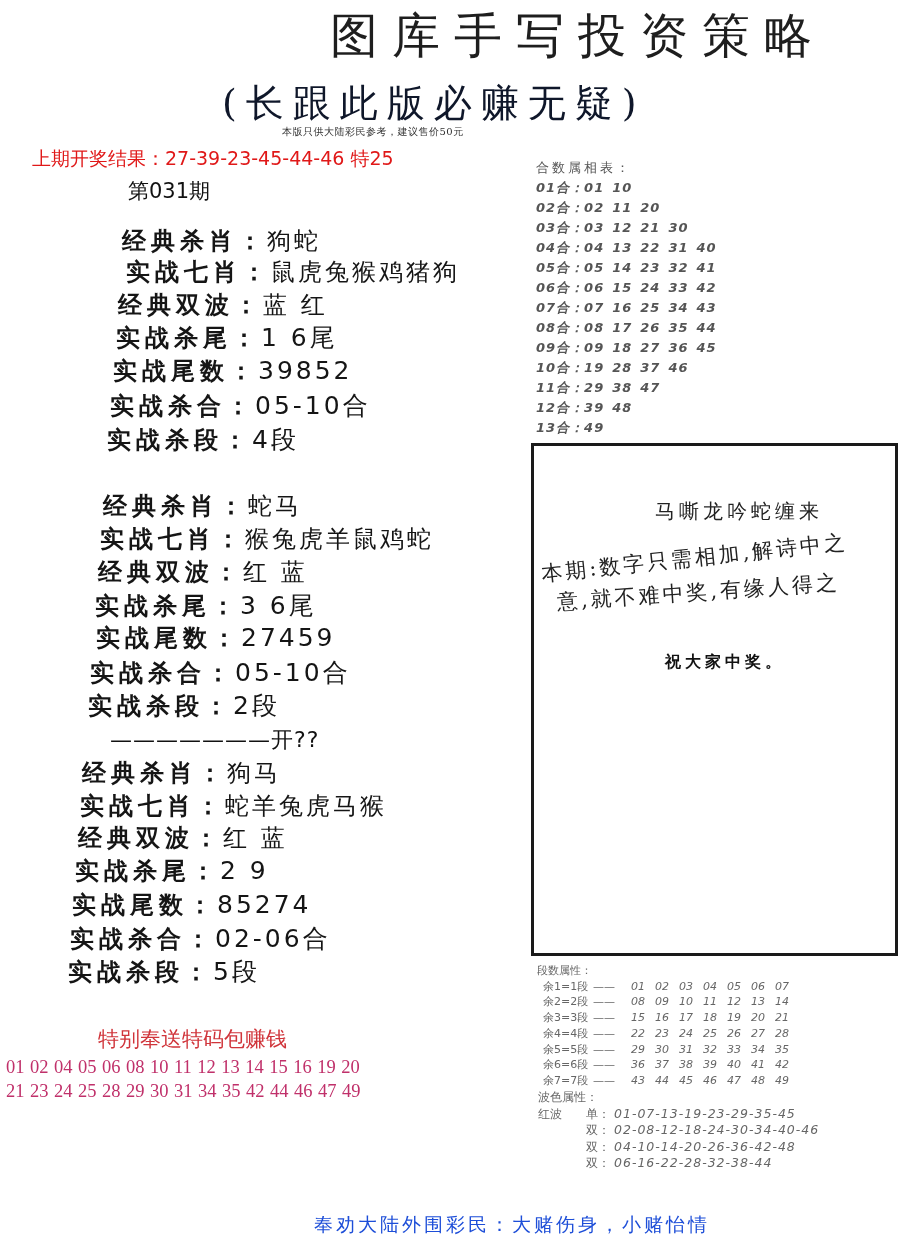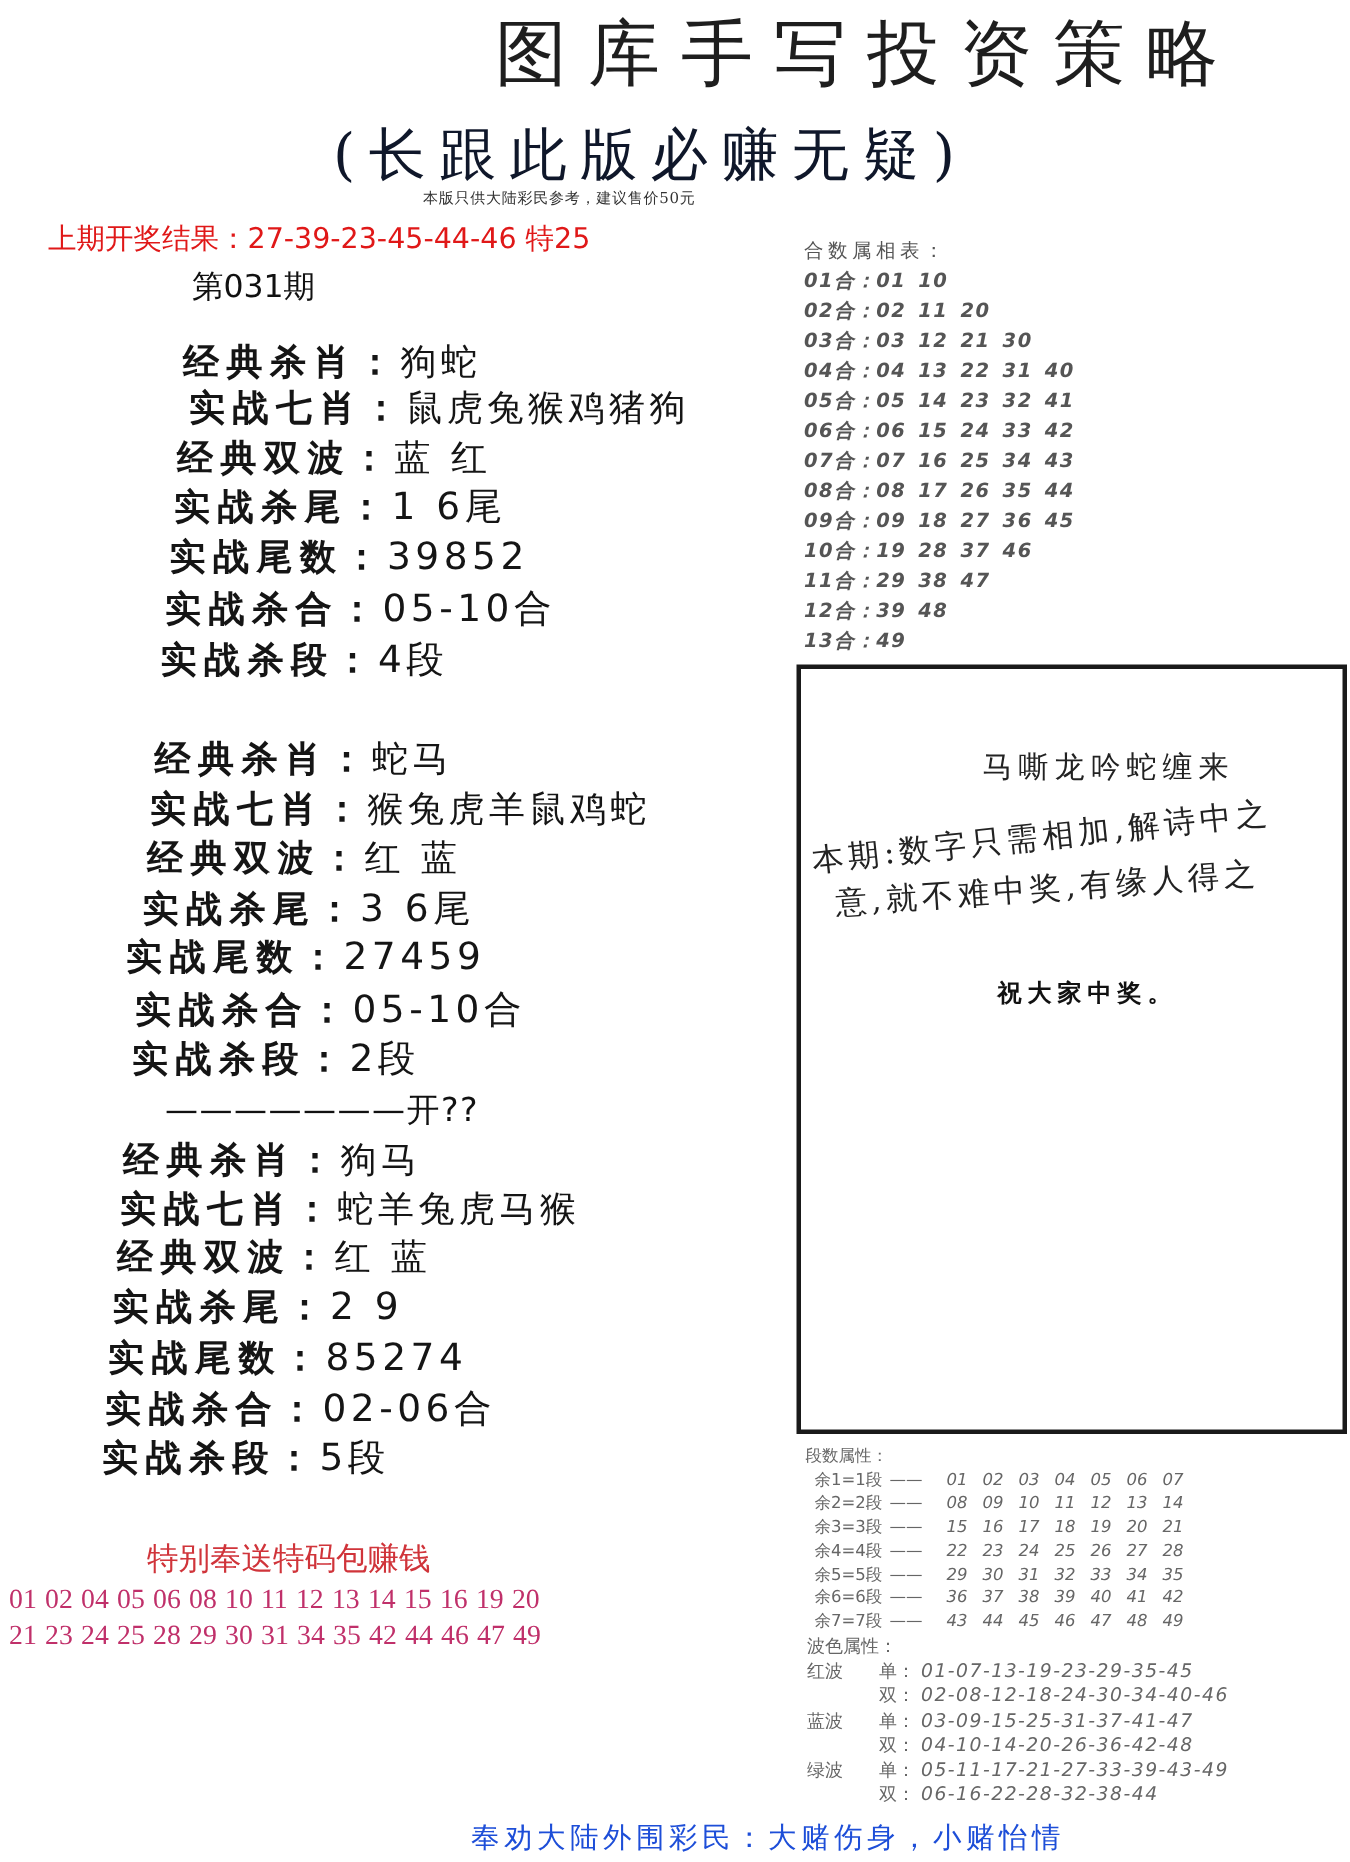--- a/index.html
+++ b/index.html
@@ -130,21 +130,21 @@
   <div class="pred-row" style="left:113px; top:355px;"><span>实战尾数：</span><span class="val num">39852</span></div>
   <div class="pred-row" style="left:110px; top:389px;"><span>实战杀合：</span><span class="val num">05-10合</span></div>
   <div class="pred-row" style="left:107px; top:423px;"><span>实战杀段：</span><span class="val num">4段</span></div>
 </div>
 
 <div>
   <div class="pred-row" style="left:103px; top:490px;"><span>经典杀肖：</span><span class="val">蛇马</span></div>
   <div class="pred-row" style="left:100px; top:523px;"><span>实战七肖：</span><span class="val">猴兔虎羊鼠鸡蛇</span></div>
   <div class="pred-row" style="left:98px; top:556px;"><span>经典双波：</span><span class="val">红  蓝</span></div>
   <div class="pred-row" style="left:95px; top:589px;"><span>实战杀尾：</span><span class="val num">3 6尾</span></div>
-  <div class="pred-row" style="left:84px; top:622px;"><span>实战尾数：</span><span class="val num">27459</span></div>
+  <div class="pred-row" style="left:96px; top:622px;"><span>实战尾数：</span><span class="val num">27459</span></div>
   <div class="pred-row" style="left:90px; top:656px;"><span>实战杀合：</span><span class="val num">05-10合</span></div>
   <div class="pred-row" style="left:88px; top:689px;"><span>实战杀段：</span><span class="val num">2段</span></div>
 </div>
 
 <div class="abs divider-line">———————开??</div>
 
 <div>
   <div class="pred-row" style="left:82px; top:757px;"><span>经典杀肖：</span><span class="val">狗马</span></div>
   <div class="pred-row" style="left:80px; top:790px;"><span>实战七肖：</span><span class="val">蛇羊兔虎马猴</span></div>
   <div class="pred-row" style="left:78px; top:822px;"><span>经典双波：</span><span class="val">红 蓝</span></div>
@@ -194,20 +194,18 @@
       <div class="duan-row"><span class="lbl">余6=6段</span><span class="dash">——</span><span class="n">36</span><span class="n">37</span><span class="n">38</span><span class="n">39</span><span class="n">40</span><span class="n">41</span><span class="n">42</span></div>
       <div class="duan-row"><span class="lbl">余7=7段</span><span class="dash">——</span><span class="n">43</span><span class="n">44</span><span class="n">45</span><span class="n">46</span><span class="n">47</span><span class="n">48</span><span class="n">49</span></div>
     </div>
 </div>
 
 <div class="abs wave-table">
   <div>波色属性：</div>
   <div id="wave-rows">
       <div class="wave-row"><span class="wname">红波</span><span class="wtype">单：</span><span class="wnums">01-07-13-19-23-29-35-45</span></div>
       <div class="wave-row"><span class="wname"></span><span class="wtype">双：</span><span class="wnums">02-08-12-18-24-30-34-40-46</span></div>
-      <div class="wave-row"><span class="wname">蓝波</span><span class="wtype">单：</span><span class="wnums">03-09-15-25-31-37-41-47</span></div>
       <div class="wave-row"><span class="wname"></span><span class="wtype">双：</span><span class="wnums">04-10-14-20-26-36-42-48</span></div>
-      <div class="wave-row"><span class="wname">绿波</span><span class="wtype">单：</span><span class="wnums">05-11-17-21-27-33-39-43-49</span></div>
       <div class="wave-row"><span class="wname"></span><span class="wtype">双：</span><span class="wnums">06-16-22-28-32-38-44</span></div>
     </div>
 </div>
 
 <div class="abs footer">奉劝大陆外围彩民：大赌伤身，小赌怡情</div>
 
 </body></html>

